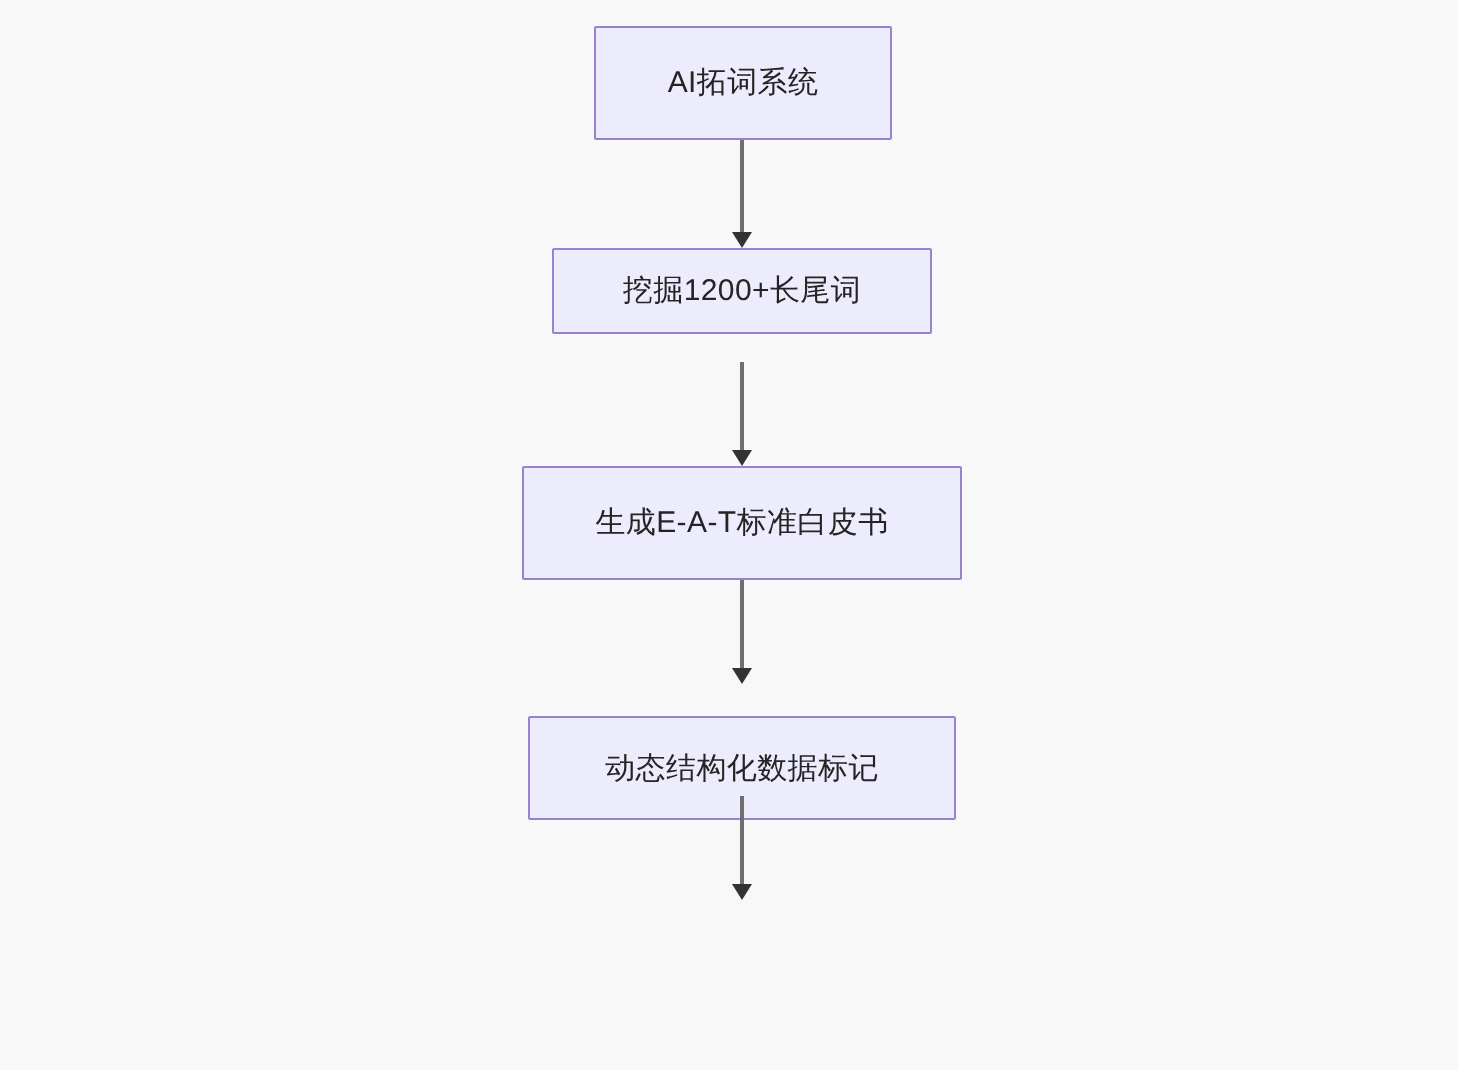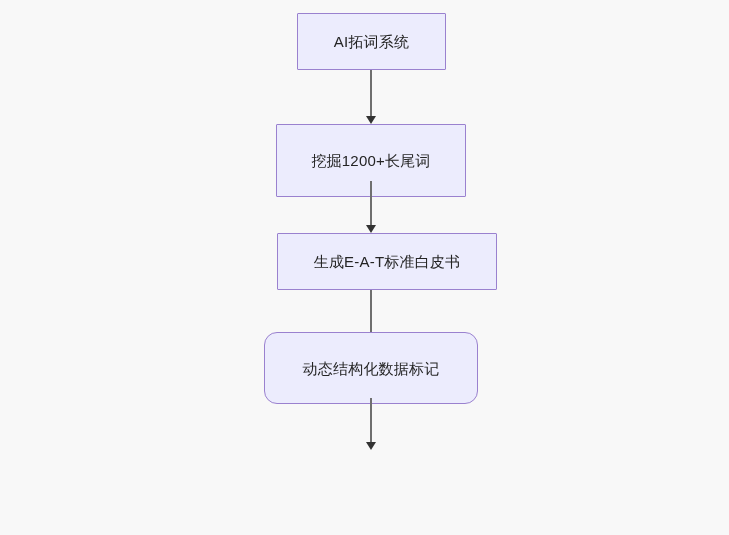--- a/index.html
+++ b/index.html
@@ -64,39 +64,39 @@
 
   <div class="node" style="left:297px; top:13px; width:149px; height:57px;">
     <span class="node-label">AI拓词系统</span>
   </div>
 
   <div class="edge" style="left:366px; top:70px; height:54px;">
     <div class="edge-line"></div>
     <div class="edge-arrow"></div>
   </div>
 
-  <div class="node" style="left:276px; top:124px; width:190px; height:73px;">
+  <div class="node" style="left:276px; top:124px; width:190px; height:43px;">
     <span class="node-label">挖掘1200+长尾词</span>
   </div>
 
   <div class="edge" style="left:366px; top:181px; height:52px;">
     <div class="edge-line"></div>
     <div class="edge-arrow"></div>
   </div>
 
-  <div class="node" style="left:261px; top:233px; width:220px; height:57px;margin-left:16px;">
+  <div class="node" style="left:261px; top:233px; width:220px; height:57px;">
     <span class="node-label">生成E-A-T标准白皮书</span>
   </div>
 
   <div class="edge" style="left:366px; top:290px; height:52px;">
     <div class="edge-line"></div>
     <div class="edge-arrow"></div>
   </div>
 
-  <div class="node" style="left:264px; top:332px; width:214px; height:72px;border-radius:13px;">
+  <div class="node" style="left:264px; top:358px; width:214px; height:52px;">
     <span class="node-label">动态结构化数据标记</span>
   </div>
 
   <div class="edge" style="left:366px; top:398px; height:52px;">
     <div class="edge-line"></div>
     <div class="edge-arrow"></div>
   </div>
 
 
 </div>

